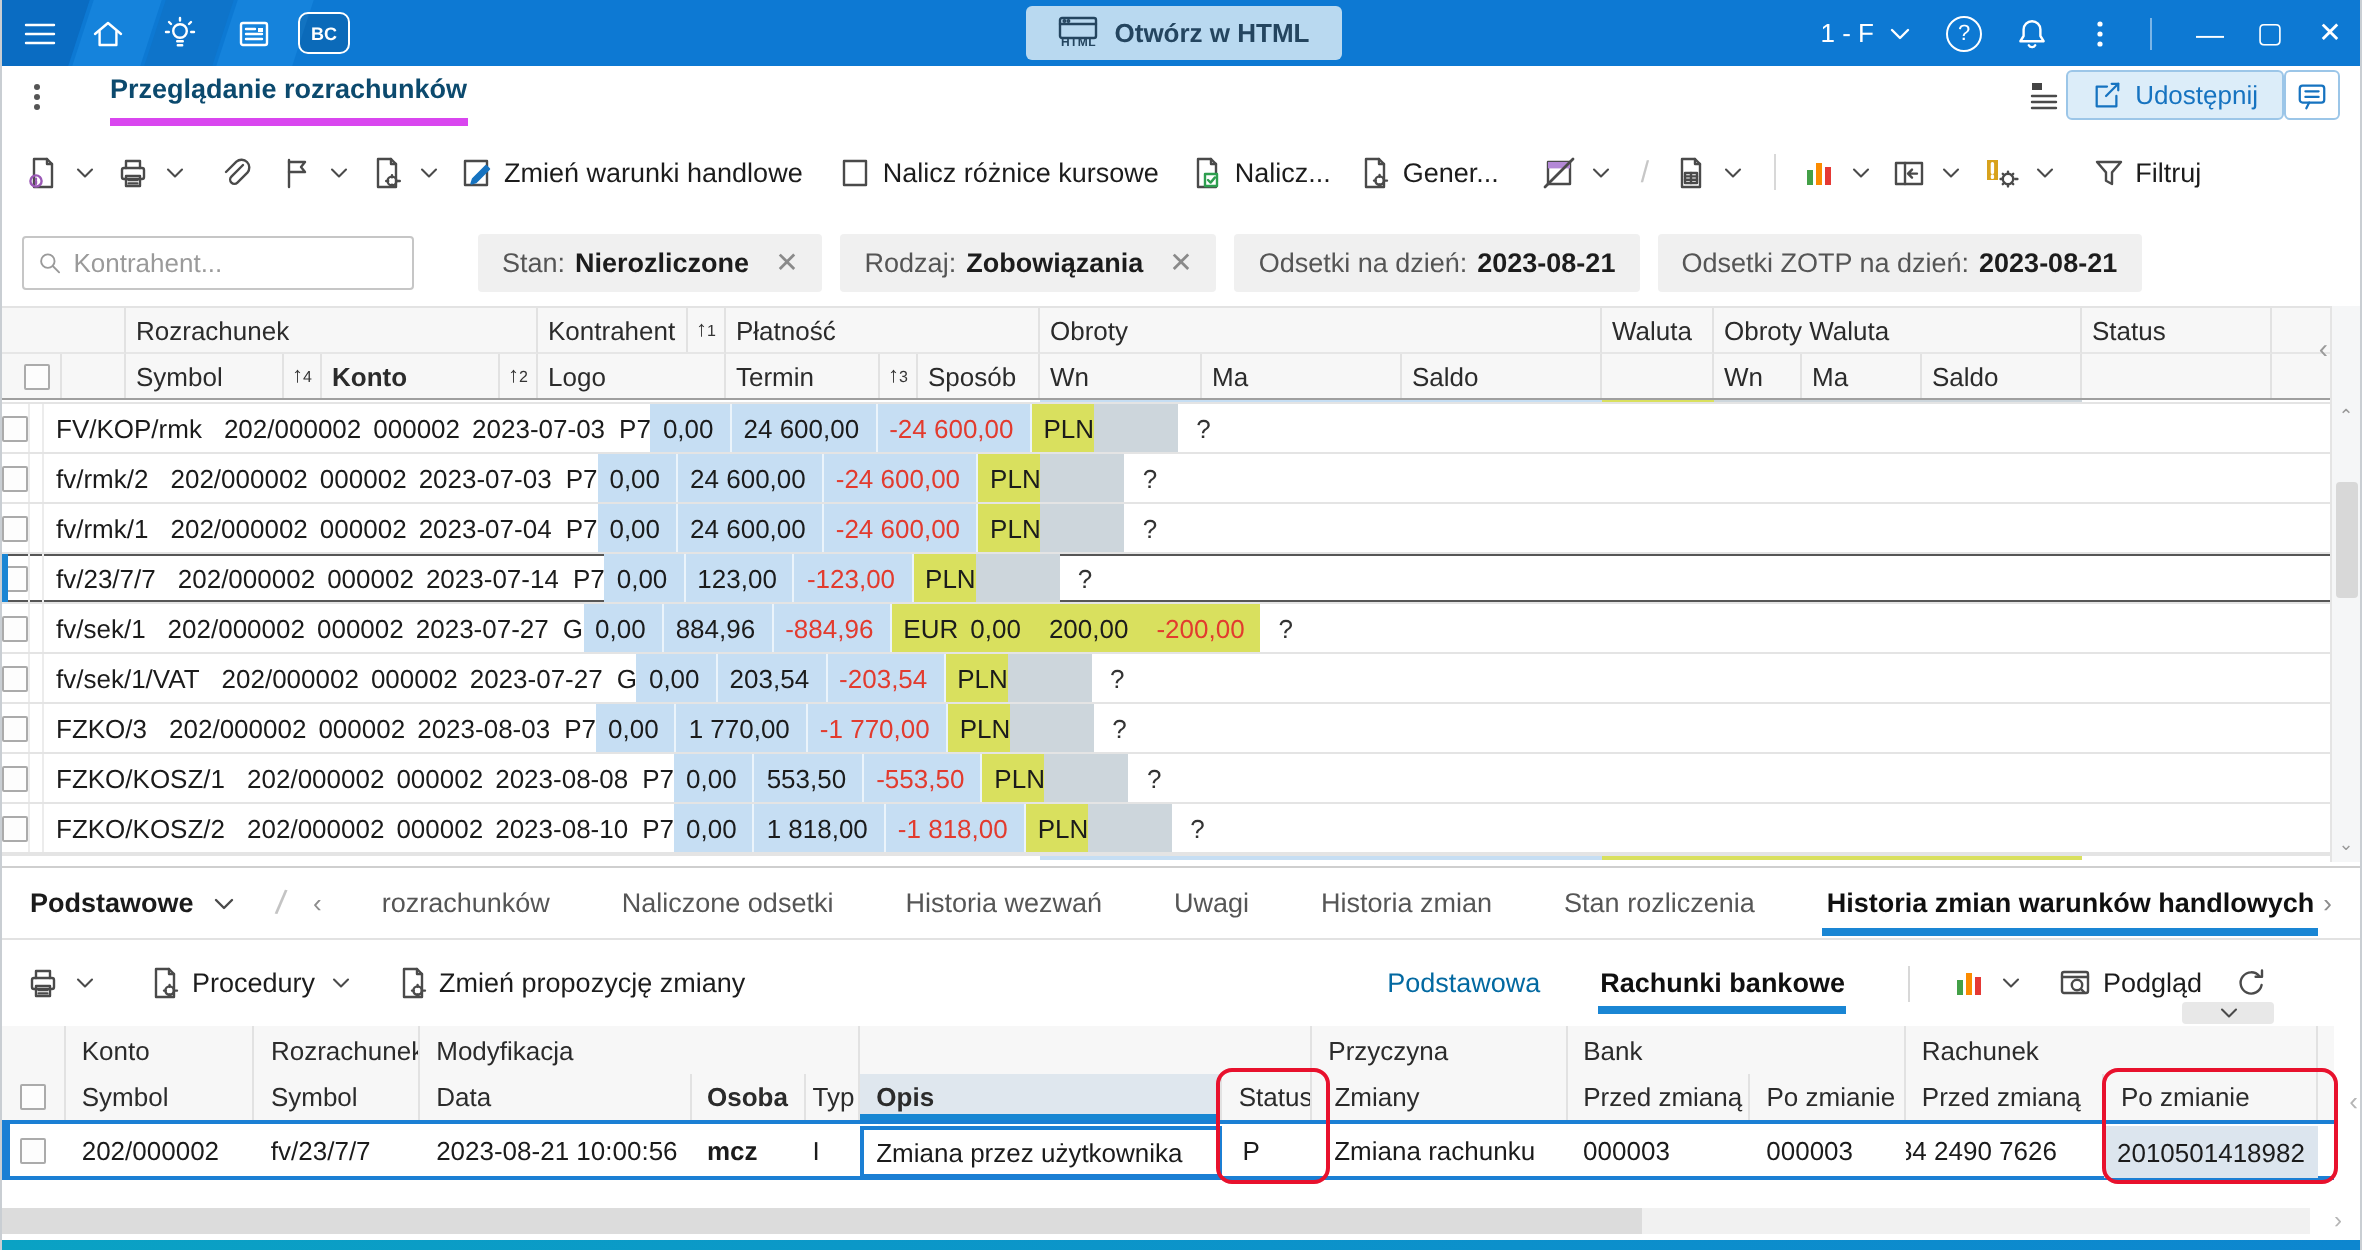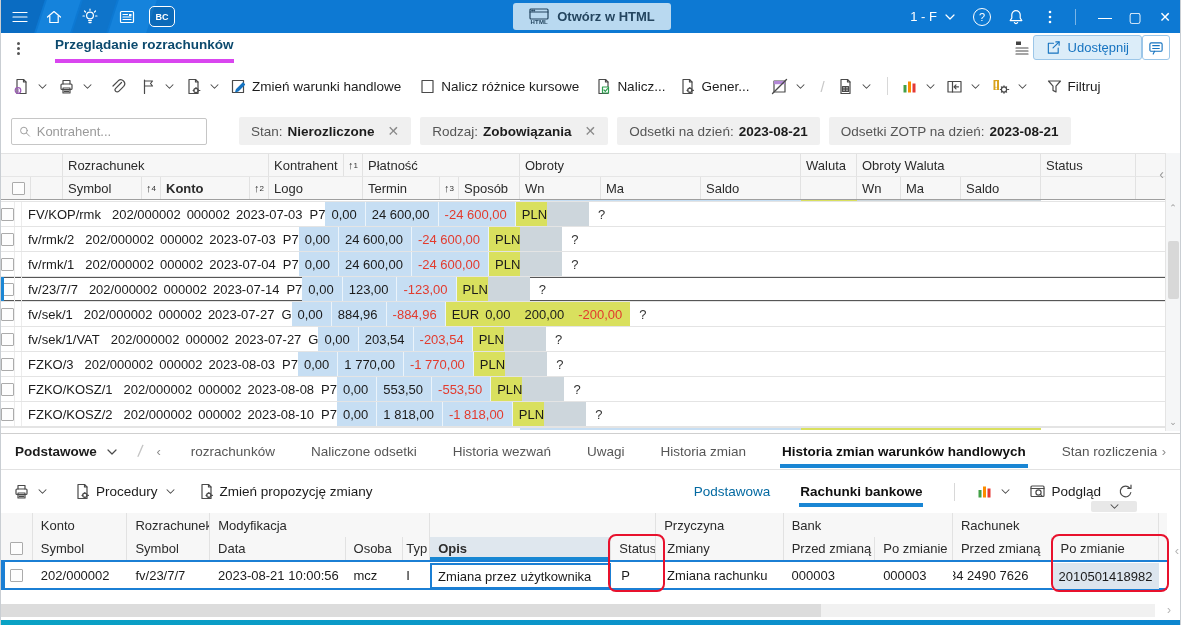--- a/index.html
+++ b/index.html
@@ -119,21 +119,21 @@
 .vtab.active { color:#101010; font-weight:bold; border-bottom:4px solid #1a86d4; padding-bottom:4px;}
 .mini-expander { position:absolute; left:1090px; top:501px; width:46px; height:11px; background:#e8e8e8; border-radius:2px; display:flex; align-items:center; justify-content:center; cursor:pointer; z-index:5;}
 
 
 .hgrid { position:absolute; left:0; top:513px; width:1166px; }
 .hhead { background:#f7f7f7;}
 .hhrow { display:flex; height:24px; align-items:center; font-size:13px; color:#2b2b2b;}
 .hhrow2 { height:23px;}
 .hhrow > div { height:100%; display:flex; align-items:center; padding-left:8px; border-right:1px solid #e2e2e2; white-space:nowrap; overflow:hidden;}
 .h-cb{width:32px; justify-content:center; padding-left:0 !important;} .h-konto{width:95px;} .h-roz{width:83px;}
-.h-data{width:136px;} .h-osoba{width:58px;} .h-typ{width:27px; padding-left:3px !important;} .h-opis{width:182px;}
+.h-data{width:136px;} .h-osoba{width:58px;font-weight:bold;} .h-typ{width:27px; padding-left:3px !important;} .h-opis{width:182px;}
 .h-status{width:45px;} .h-zmiany{width:128px; padding-left:11px !important;} .h-bankp{width:92px;} .h-bankpo{width:78px;}
 .h-rachp{width:100px;} .h-rachpo{width:107px;} .h-fill{flex:1; border-right:none !important;}
 .hg-konto{width:95px;} .hg-roz{width:83px;} .hg-mod{width:221px;} .hg-gap{width:227px;} .hg-przy{width:128px;}
 .hg-bank{width:170px;} .hg-rach{width:207px;}
 .opis-head { background:#dfe7ee; font-weight:bold; box-shadow: inset 0 -3px 0 #1787d3;}
 .hrow { position:relative; display:flex; height:30px; font-size:13px; color:#1b1b1b; background:#fff; align-items:center;
   box-shadow: inset 0 2px 0 #1b7fd4, inset 0 -2px 0 #1b7fd4; cursor:default;}
 .hrow::before { content:""; position:absolute; left:0; top:0; bottom:0; width:4px; background:#1b7fd4;}
 .hrow > div { height:100%; display:flex; align-items:center; padding-left:8px; white-space:nowrap; overflow:hidden;}
 .hc-opis { outline:2px solid #1b7fd4; outline-offset:-2px; height:26px !important; margin-top:2px;}
@@ -700,22 +700,22 @@
         </svg>
     </div>
     <span class="slash">/</span>
     <span class="scroll-chev">‹</span>
     <div style="display:flex;align-items:center;overflow:hidden;flex:1">
         <span class="btab">rozrachunków</span>
         <span class="btab">Naliczone odsetki</span>
         <span class="btab">Historia wezwań</span>
         <span class="btab">Uwagi</span>
         <span class="btab">Historia zmian</span>
+        <span class="btab">Stan rozliczenia</span>
         <span class="btab active">Historia zmian warunków handlowych</span>
-        <span class="btab">Stan rozliczenia</span>
       </div>
     <span class="scroll-chev-r">›</span>
   </div>
 
   <div class="btoolbar">
     <div class="tbtn">
       <svg width="17" height="17" viewBox="0 0 17 17">
           <path d="M5 6V2.5h7V6"></path>
           <rect x="3" y="6" width="11" height="5.5" rx="1"></rect>
           <rect x="5" y="10" width="7" height="5"></rect>

